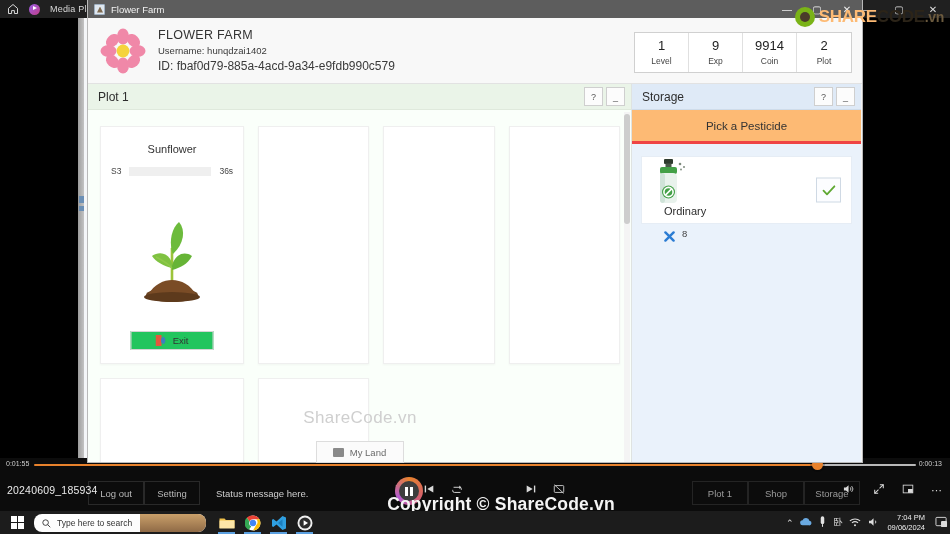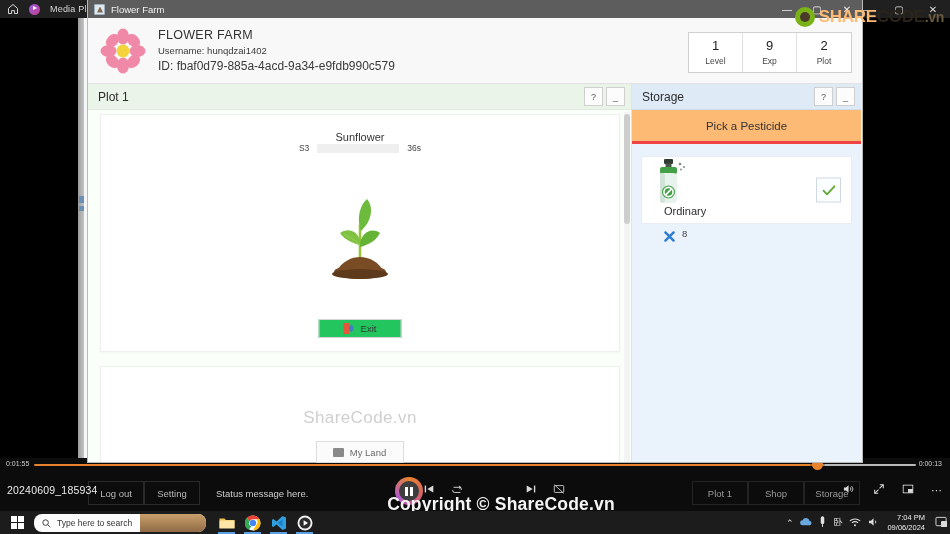--- a/index.html
+++ b/index.html
@@ -101,28 +101,28 @@
   .plot-panel { width:544px; background:#fafffa; position:relative;
      border-right:1px solid #dfe3e1; }
   .plot-head { height:26px; background:#eaf4e8; display:flex; align-items:center;
      padding-left:10px; position:relative; border-bottom:1px solid #dfe9dc; }
   .plot-head-title { font-size:12px; color:#2d2d2d; }
   .hdr-btns { position:absolute; right:6px; top:3px; display:flex; gap:3px; }
   .hdr-btn { width:19px;height:19px; border:1px solid #cfcfcf; background:#fcfcfc;
      display:flex;align-items:center;justify-content:center; font-size:9px; color:#555; }
 
   .plot-grid { position:absolute; left:0; top:26px; width:544px; height:352px;
-     padding:4px 12px; display:grid; grid-template-columns:repeat(1,1fr);
+     padding:16px 12px; display:grid; grid-template-columns:repeat(4,1fr);
      grid-template-rows:238px 238px; gap:14px; overflow:hidden; }
   .plot-card { background:#fff; border:1px solid #efefef; position:relative;
      box-shadow:0 1px 2px rgba(0,0,0,.04); }
 
   .pc-name { text-align:center; font-size:11px; color:#333; margin-top:16px; }
   .pc-progress-row { display:flex; align-items:center; justify-content:center;
-     gap:8px; margin-top:0; padding:0 10px; }
+     gap:8px; margin-top:11px; padding:0 10px; }
   .pc-stage { font-size:8.5px; color:#444; }
   .pc-time { font-size:8.5px; color:#444; }
   .pc-bar { width:82px; height:9px; background:#efefef; position:relative; }
   .pc-bar-fill { height:9px; background:#9acd1e; }
   .pc-plant { height:118px; display:flex; align-items:flex-end; justify-content:center;
      margin-top:14px; }
   .pc-exit { position:absolute; left:50%; transform:translateX(-50%); bottom:13px;
      width:83px; height:19px; border:1px solid #d5d5d5; background:#22c55e;
      display:flex; align-items:center; justify-content:center; gap:7px; font-size:9.5px; color:#333; }
   .exit-ic { width:10px;height:11px; position:relative; }
@@ -344,20 +344,24 @@
     </div>
 
     <div class="ff-stats">
       <div class="ff-stat">
         <div class="ff-stat-val">1</div>
         <div class="ff-stat-lbl">Level</div>
       </div>
       <div class="ff-stat">
         <div class="ff-stat-val">9</div>
         <div class="ff-stat-lbl">Exp</div>
+      </div>
+      <div class="ff-stat">
+        <div class="ff-stat-val">9914</div>
+        <div class="ff-stat-lbl">Coin</div>
       </div>
       <div class="ff-stat">
         <div class="ff-stat-val">2</div>
         <div class="ff-stat-lbl">Plot</div>
       </div>
     </div>
   </div>
 
   <div class="ff-body">
 

